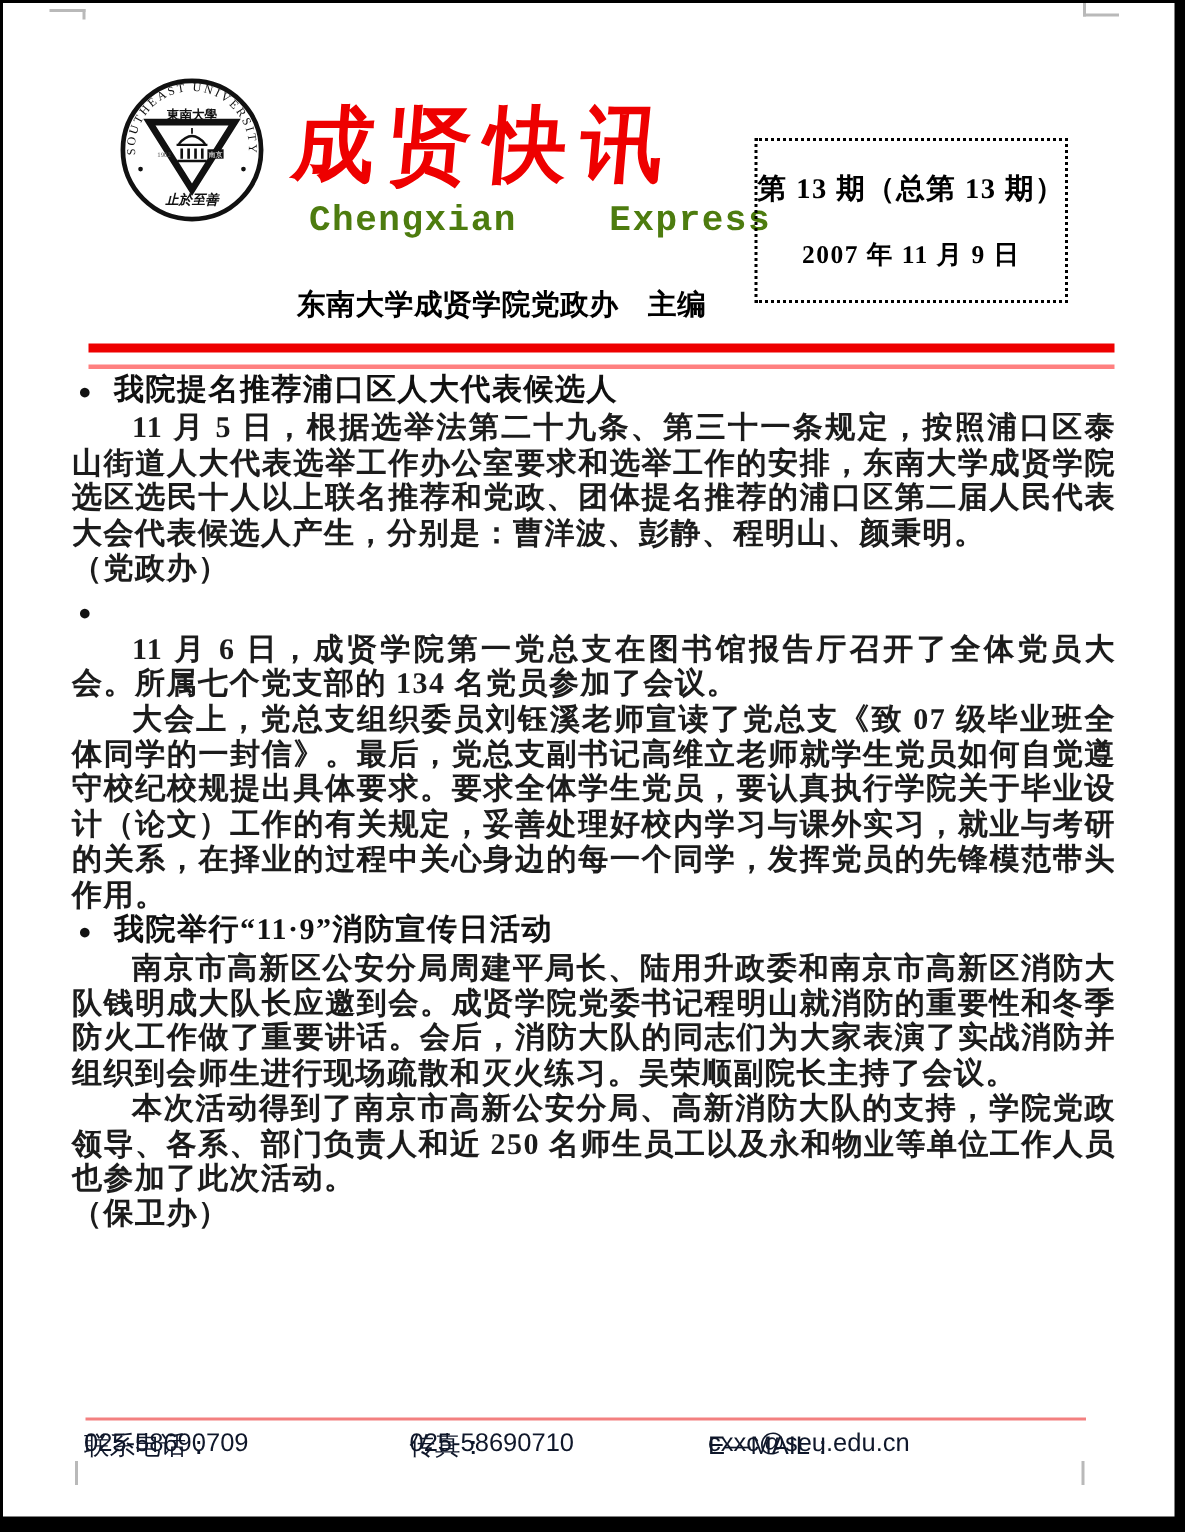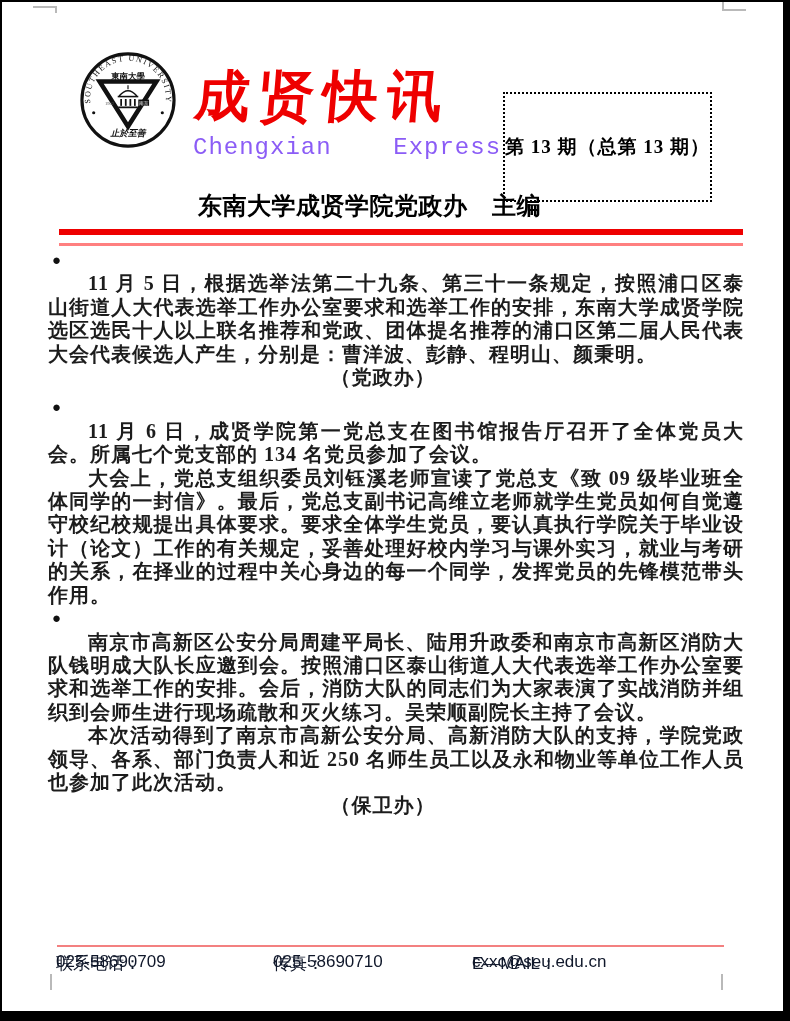--- a/index.html
+++ b/index.html
@@ -19,28 +19,28 @@
   
   .logo { position:absolute; left:77px; top:49px; width:98px; height:98px; }
   .title-cn {
     position:absolute; left:193px; top:58px; width:260px;
     color:#ee0000; font-size:55px; font-weight:bold;
     letter-spacing:9px; white-space:nowrap;
     transform:skewX(-5deg);
     font-family:"Liberation Serif", serif;
   }
   .title-en {
-    position:absolute; left:191px; top:132px;
-    color:#8b5cf6; font-size:24px; font-weight:normal;
+    position:absolute; left:204px; top:132px;
+    color:#4d7c0f; font-size:24px; font-weight:bold;
     font-family:"Liberation Mono", monospace;
     white-space:pre; letter-spacing:1px;
   }
   .editor-line {
     position:absolute; left:196px; top:188px;
-    color:#000; font-size:24px; font-weight:bold;
+    color:#000; font-size:19px; font-weight:bold;
     font-family:"Liberation Sans", sans-serif;
     white-space:pre; letter-spacing:0.5px;
   }
   .issue-box {
     position:absolute; left:501px; top:90px; width:205px; height:106px;
     border:2px dotted #000;
     display:flex; flex-direction:column; justify-content:space-evenly;
     align-items:center; text-align:left;
   }
   .issue-box .line1 { font-size:19px; font-weight:bold; letter-spacing:1px; }
@@ -56,21 +56,21 @@
   }
   .headline {
     margin:0; font-size:20px; font-weight:bold; color:#111;
     display:flex; align-items:baseline; line-height:23.4px;
   }
   .headline .bullet { font-size:15px; margin:0 14px 0 4px; }
   .body-para {
     margin:0; text-align:justify; text-indent:2em;font-weight:bold;
   }
   .attribution {
-    margin:0 0 7px 0; text-align:center; font-weight:bold; padding-right:26px;
+    margin:0 0 7px 0; text-align:left; font-weight:bold; padding-right:26px;
   }
   
   .footer {
     position:absolute; left:54px; top:950px; width:680px; height:22px;
     color:#0f172a; font-size:17px;
     font-family:"Liberation Sans", sans-serif;
     text-align:center;
   }
   .footer span { position:absolute; white-space:pre; }
   .f-phone { left:0; }
@@ -118,52 +118,55 @@
     <text x="66" y="54.6" font-size="4.8" text-anchor="middle" fill="#fff">南京</text>
     <text x="50" y="87" font-size="9" text-anchor="middle" fill="#111" font-style="italic" font-weight="bold">止於至善</text>
   </svg>
 
   <div class="title-cn">成贤快讯</div>
   <div class="title-en">Chengxian    Express</div>
   <div class="editor-line">东南大学成贤学院党政办　主编</div>
 
   <div class="issue-box">
     <div class="line1">第 13 期（总第 13 期）</div>
+    <div class="line2">2007 年 11 月 9 日</div>
   </div>
 
   <div class="rule-thick"></div>
   <div class="rule-thin"></div>
 
   <div class="content">
     <section class="article">
       <h2 class="headline">
         <span class="bullet">●</span>
+        <span class="headline-text">我院提名推荐浦口区人大代表候选人</span>
       </h2>
       <div>
           <p class="body-para">11 月 5 日，根据选举法第二十九条、第三十一条规定，按照浦口区泰山街道人大代表选举工作办公室要求和选举工作的安排，东南大学成贤学院选区选民十人以上联名推荐和党政、团体提名推荐的浦口区第二届人民代表大会代表候选人产生，分别是：曹洋波、彭静、程明山、颜秉明。</p>
         </div>
       <p class="attribution">（党政办）</p>
     </section>
 
     <section class="article">
       <h2 class="headline">
         <span class="bullet">●</span>
       </h2>
       <div>
           <p class="body-para">11 月 6 日，成贤学院第一党总支在图书馆报告厅召开了全体党员大会。所属七个党支部的 134 名党员参加了会议。</p>
-          <p class="body-para">大会上，党总支组织委员刘钰溪老师宣读了党总支《致 09 级毕业班全体同学的一封信》。最后，党总支副书记高维立老师就学生党员如何自觉遵守校纪校规提出具体要求。要求全体学生党员，要认真执行学院关于毕业设计（论文）工作的有关规定，妥善处理好校内学习与课外实习，就业与考研的关系，在择业的过程中关心身边的每一个同学，发挥党员的先锋模范带头作用。</p>
+          <p class="body-para">大会上，党总支组织委员刘钰溪老师宣读了党总支《致 07 级毕业班全体同学的一封信》。最后，党总支副书记高维立老师就学生党员如何自觉遵守校纪校规提出具体要求。要求全体学生党员，要认真执行学院关于毕业设计（论文）工作的有关规定，妥善处理好校内学习与课外实习，就业与考研的关系，在择业的过程中关心身边的每一个同学，发挥党员的先锋模范带头作用。</p>
         </div>
     </section>
 
     <section class="article">
       <h2 class="headline">
         <span class="bullet">●</span>
+        <span class="headline-text">我院举行“11·9”消防宣传日活动</span>
       </h2>
       <div>
-          <p class="body-para">南京市高新区公安分局周建平局长、陆用升政委和南京市高新区消防大队钱明成大队长应邀到会。按照浦口区泰山街道人大代表选举工作办公室要求和选举工作的安排。会后，消防大队的同志们为大家表演了实战消防并组织到会师生进行现场疏散和灭火练习。吴荣顺副院长主持了会议。</p>
+          <p class="body-para">南京市高新区公安分局周建平局长、陆用升政委和南京市高新区消防大队钱明成大队长应邀到会。成贤学院党委书记程明山就消防的重要性和冬季防火工作做了重要讲话。会后，消防大队的同志们为大家表演了实战消防并组织到会师生进行现场疏散和灭火练习。吴荣顺副院长主持了会议。</p>
           <p class="body-para">本次活动得到了南京市高新公安分局、高新消防大队的支持，学院党政领导、各系、部门负责人和近 250 名师生员工以及永和物业等单位工作人员也参加了此次活动。</p>
         </div>
       <p class="attribution">（保卫办）</p>
     </section>
   </div>
 
   <div class="rule-footer"></div>
   <div class="footer">
     <span class="f-phone"><span>联系电话：</span><span>025-58690709</span></span>
     <span class="f-fax"><span>传真：</span><span>025-58690710</span></span>

